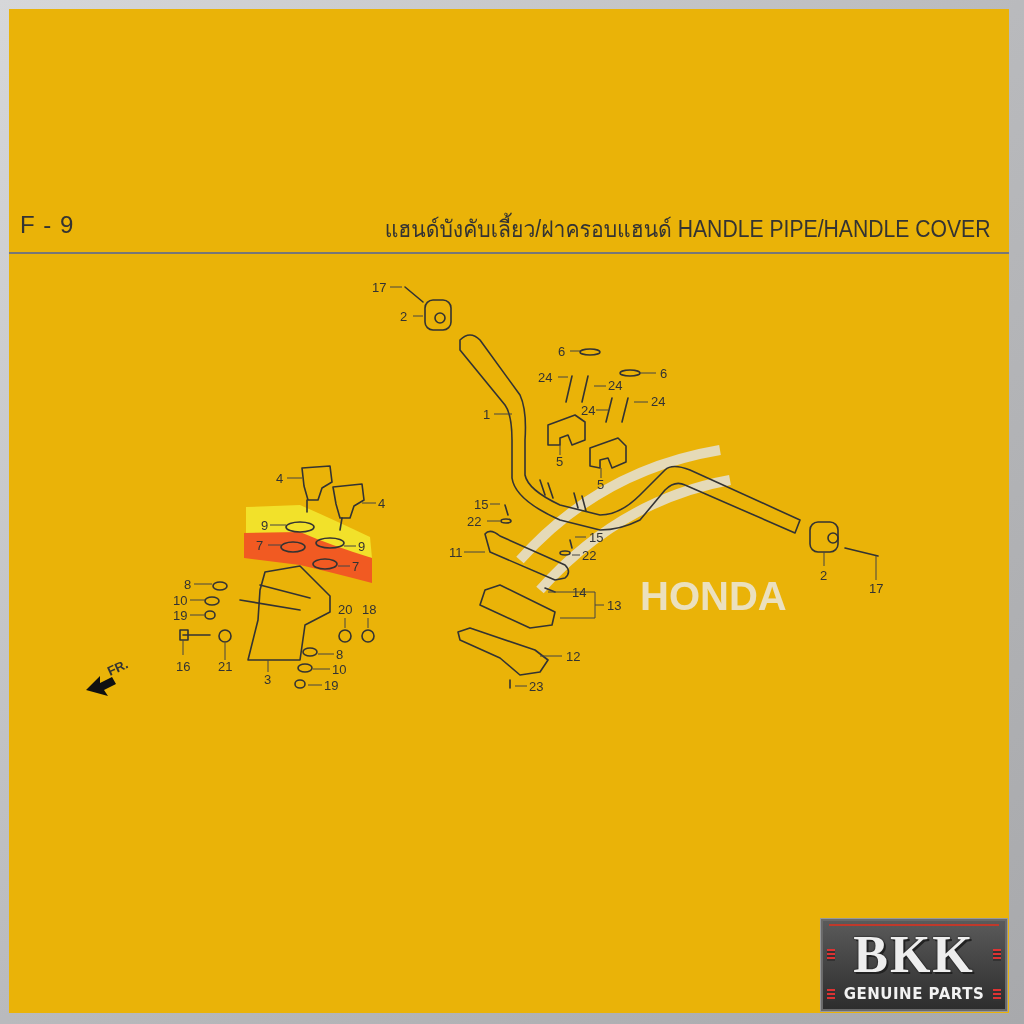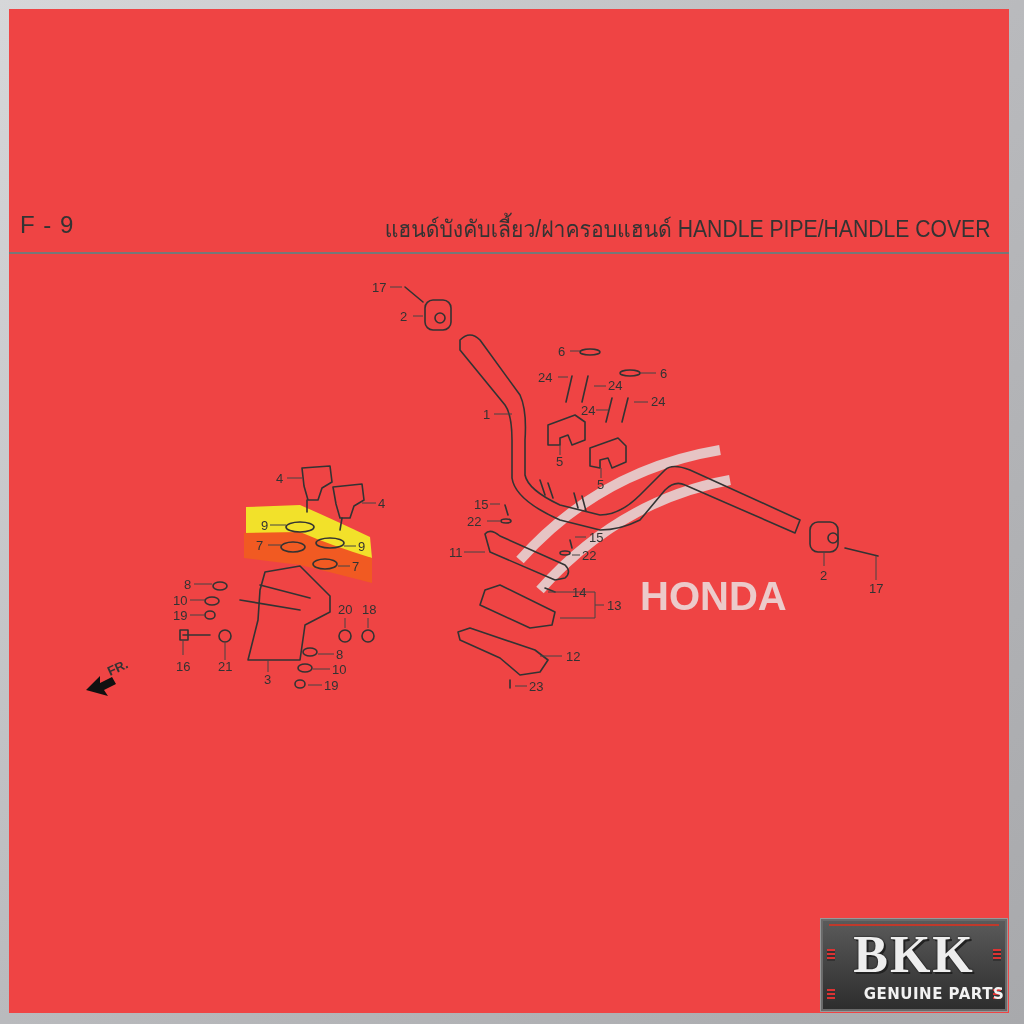--- a/index.html
+++ b/index.html
@@ -4,21 +4,21 @@
 <style>
   html, body { margin:0; padding:0; }
   body {
     width:1024px; height:1024px; overflow:hidden;
     background: linear-gradient(135deg, #d6d7d9 0%, #b9babd 50%, #a8a9ac 100%);
     font-family: "Liberation Sans", sans-serif;
     position:relative;
   }
   .page {
     position:absolute; left:9px; top:9px; width:1000px; height:1004px;
-    background:#ef4444;
+    background:#eab308;
   }
   .header {
     position:absolute; left:0; top:190px; width:1000px; height:54px;
   }
   .code {
     position:absolute; left:11px; top:12px; font-size:24px; color:#333;
     letter-spacing:1px;
   }
   .title {
     position:absolute; right:18px; top:12px; font-size:23px; color:#333;
@@ -39,21 +39,21 @@
   .logo .topbar { position:absolute; left:6px; right:6px; top:3px; height:2px; background:#c0392b; }
   .logo .bkk {
     position:absolute; left:0; width:100%; top:4px; text-align:center;
     font-family:Liberation Serif, serif; font-weight:bold; font-size:52px;
     color:#eeeeee; letter-spacing:2px;
     text-shadow: 2px 2px 0 #222, 0 0 2px #000;
   }
   .logo .gp {
     position:absolute; left:0; width:100%; bottom:6px; text-align:center;
     font-family:"DejaVu Sans", sans-serif; font-weight:bold; font-size:15px;
-    color:#f2f2f2; letter-spacing:0.5px;padding-left:20px;
+    color:#f2f2f2; letter-spacing:0.5px;
   }
   .logo .stripe { position:absolute; width:8px; height:12px;
     background: repeating-linear-gradient(#d33 0 2px, #333 2px 4px); }
 </style>
 </head>
 <body>
 
 <div class="page">
   <div class="header">
     <div class="code">F - 9</div>

